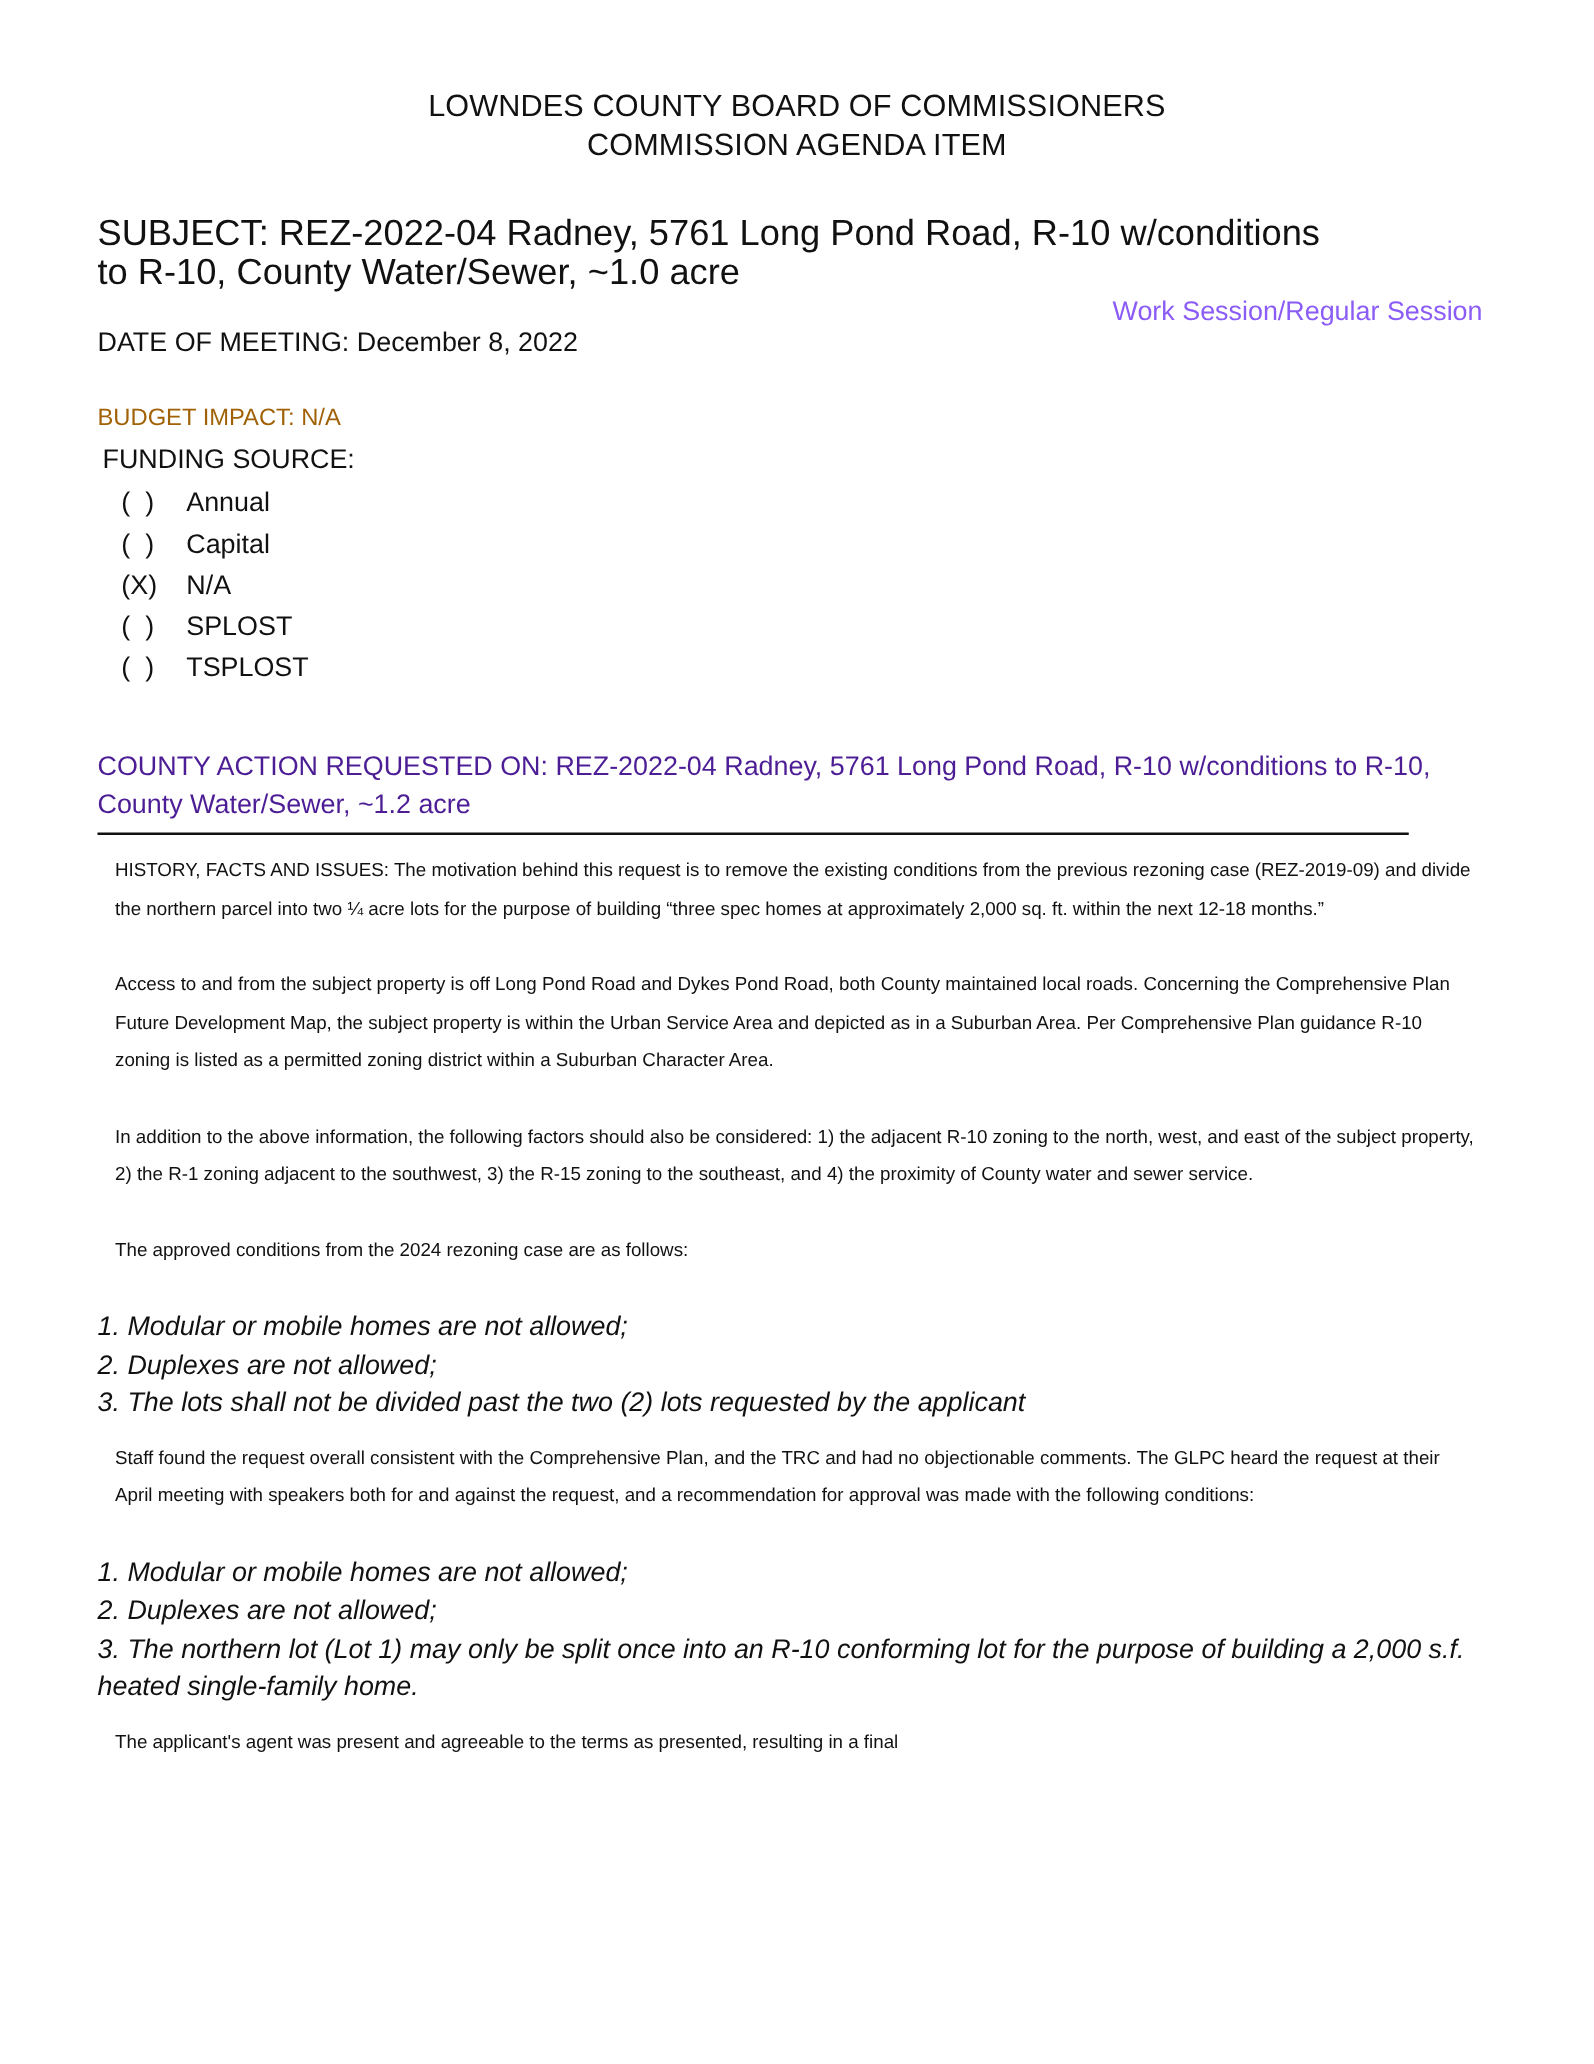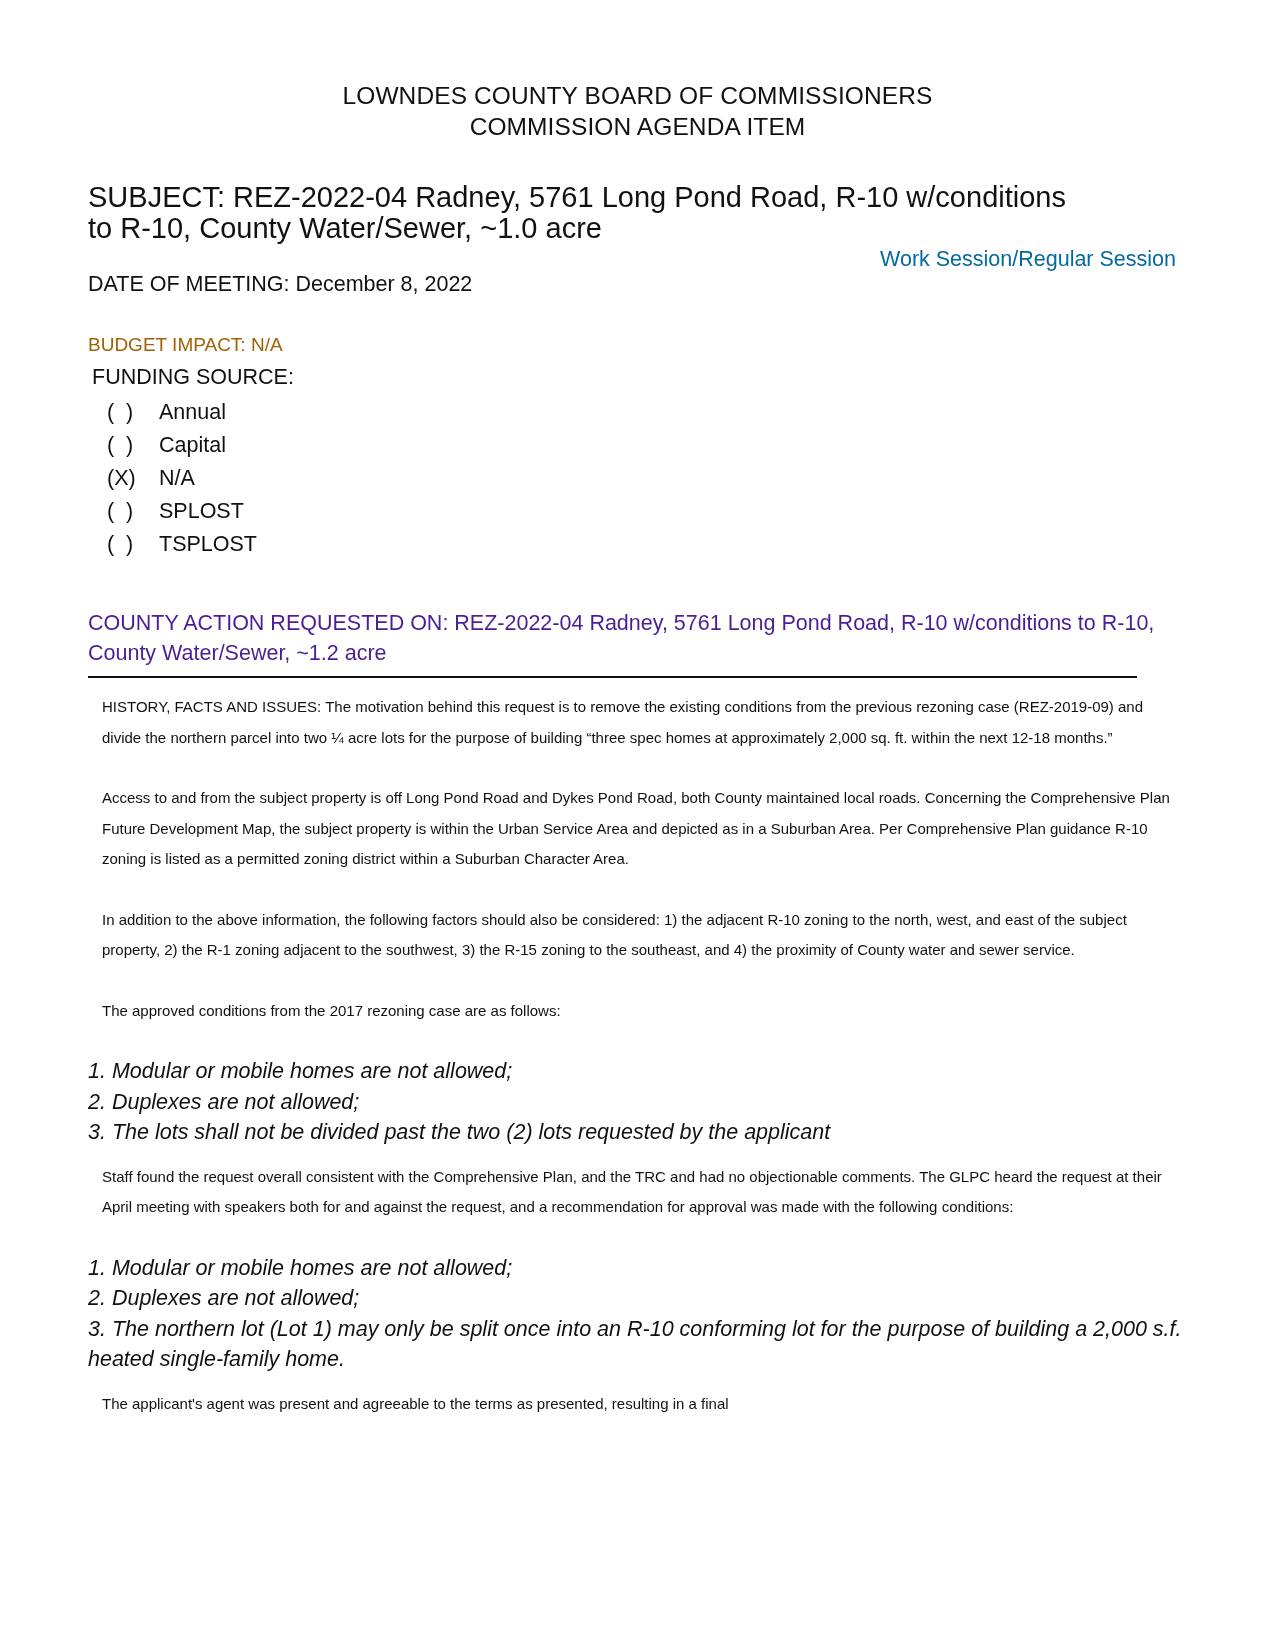--- a/index.html
+++ b/index.html
@@ -13,21 +13,21 @@
     height: 1651px;
     font-family: "Liberation Sans", sans-serif;
     color: #0d0d0d;
     overflow: hidden;
   }
   .page {
     position: relative;
     width: 1275px;
     height: 1504px;
     background: #ffffff;
-    padding: 12px;
+    padding: 2px;
   }
 
   
   .doc-header {
     padding-top: 68px;
     text-align: center;
   }
   .doc-header .line {
     font-size: 24.5px;
     line-height: 31px;
@@ -50,21 +50,21 @@
     line-height: 31px;
     color: #111;
   }
   .session-note {
     position: absolute;
     right: 12px;
     top: 62px;
     font-size: 21.5px;
     line-height: 31px;
     white-space: nowrap;
-    color: #0369a1;
+    color: #8b5cf6;
   }
   .meeting-line {
     font-size: 21.5px;
     line-height: 31px;
     margin-top: 25px;
     color: #111;
   }
 
   .budget-block {
     margin-top: 29px;
@@ -188,21 +188,21 @@
     <div class="action-block">
       <div class="action-text">COUNTY ACTION REQUESTED ON: REZ-2022-04 Radney, 5761 Long Pond Road, R-10 w/conditions to R-10,</div>
       <div class="action-text">County Water/Sewer, ~1.2 acre</div>
       <hr class="rule">
     </div>
 
     <div class="history-block">
       <p class="para">HISTORY, FACTS AND ISSUES: The motivation behind this request is to remove the existing conditions from the previous rezoning case (REZ-2019-09) and divide the northern parcel into two ¼ acre lots for the purpose of building “three spec homes at approximately 2,000 sq. ft. within the next 12-18 months.”</p>
       <p class="para">Access to and from the subject property is off Long Pond Road and Dykes Pond Road, both County maintained local roads. Concerning the Comprehensive Plan Future Development Map, the subject property is within the Urban Service Area and depicted as in a Suburban Area. Per Comprehensive Plan guidance R-10 zoning is listed as a permitted zoning district within a Suburban Character Area.</p>
       <p class="para">In addition to the above information, the following factors should also be considered: 1) the adjacent R-10 zoning to the north, west, and east of the subject property, 2) the R-1 zoning adjacent to the southwest, 3) the R-15 zoning to the southeast, and 4) the proximity of County water and sewer service.</p>
-      <p class="para">The approved conditions from the 2017 rezoning case are as follows:</p>
+      <p class="para">The approved conditions from the 2024 rezoning case are as follows:</p>
 
       <div class="tight-list">
         <p class="item">1. Modular or mobile homes are not allowed;</p>
         <p class="item">2. Duplexes are not allowed;</p>
         <p class="item">3. The lots shall not be divided past the two (2) lots requested by the applicant</p>
       </div>
 
       <p class="para">Staff found the request overall consistent with the Comprehensive Plan, and the TRC and had no objectionable comments. The GLPC heard the request at their April meeting with speakers both for and against the request, and a recommendation for approval was made with the following conditions:</p>
 
       <div class="tight-list">

